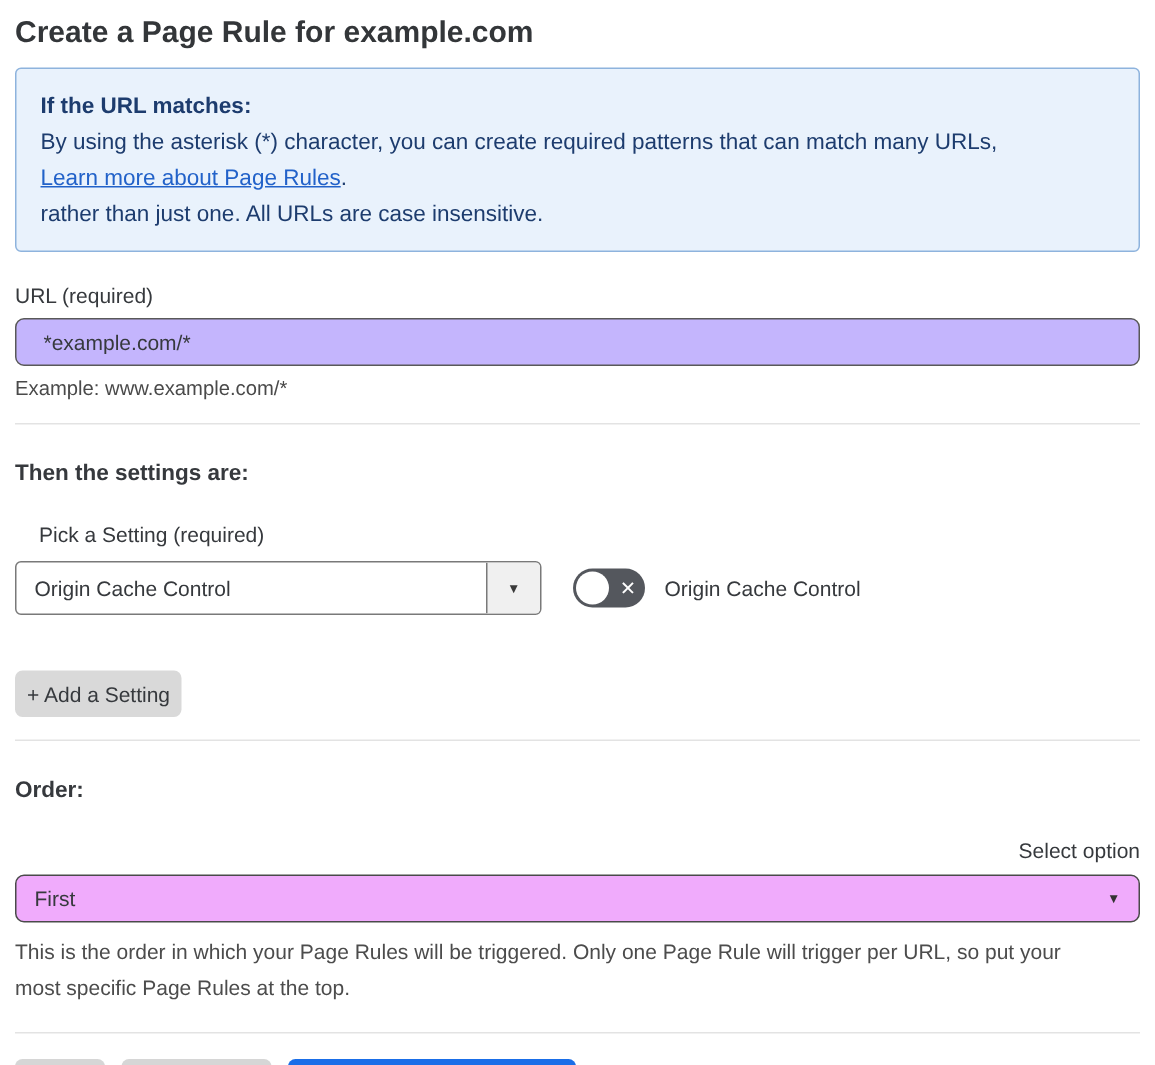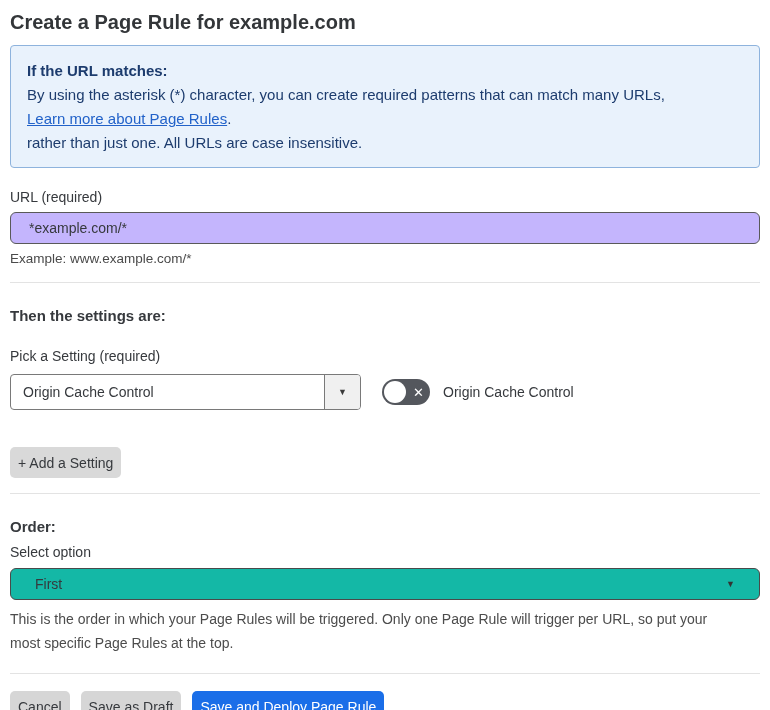--- a/index.html
+++ b/index.html
@@ -69,21 +69,21 @@
     border: none;
     border-top: 1px solid #e3e3e3;
     margin-top: 16px;
   }
 
   .section-heading {
     font-size: 15px;
     font-weight: 700;
     margin-top: 24px;
   }
-  .mt-pick-label { margin-top: 24px; }
+  .mt-pick-label { margin-top: 24px; margin-left: 16px; }
 
   
   .setting-row {
     margin-top: 9px;
     display: flex;
     align-items: center;
   }
   .select-box {
     width: 351px;
     height: 36px;
@@ -158,32 +158,32 @@
     border-radius: 5px;
     font-size: 14px;
     font-family: "Liberation Sans", sans-serif;
     color: #36393d;
     background: #d6d6d6;
     cursor: pointer;
   }
   .btn-add { margin-top: 37px; height: 31px; background: #d9d9d9; }
   .btn-primary { background: #1a6ee8; color: #ffffff; }
 
-  .mt-select-label { margin-top: 9px; }
+  .mt-select-label { margin-top: 24px; text-align: right; }
   .select-wide {
     margin-top: 7px;
     width: 100%;
     height: 32px;
     border: 1px solid #4a4a4a;
     border-radius: 6px;
-    background: #14b8a6;
+    background: #f0abfc;
     display: flex;
     align-items: center;
     justify-content: space-between;
-    padding: 0 24px;
+    padding: 0 12px;
     font-size: 14px;
     cursor: pointer;
   }
   .select-wide .caret { font-size: 9px; color: #333333; }
 
   .order-help {
     margin-top: 7px;
     font-size: 14px;
     line-height: 24px;
     color: #4c4c4c;

